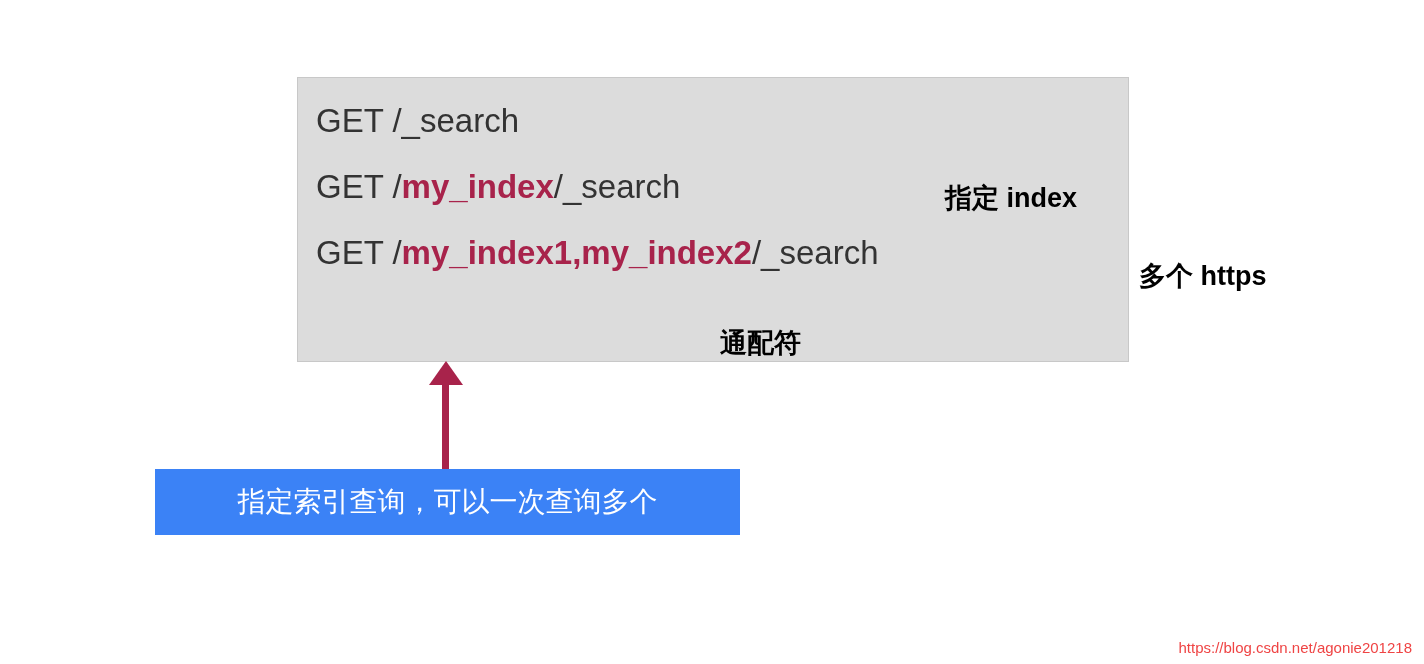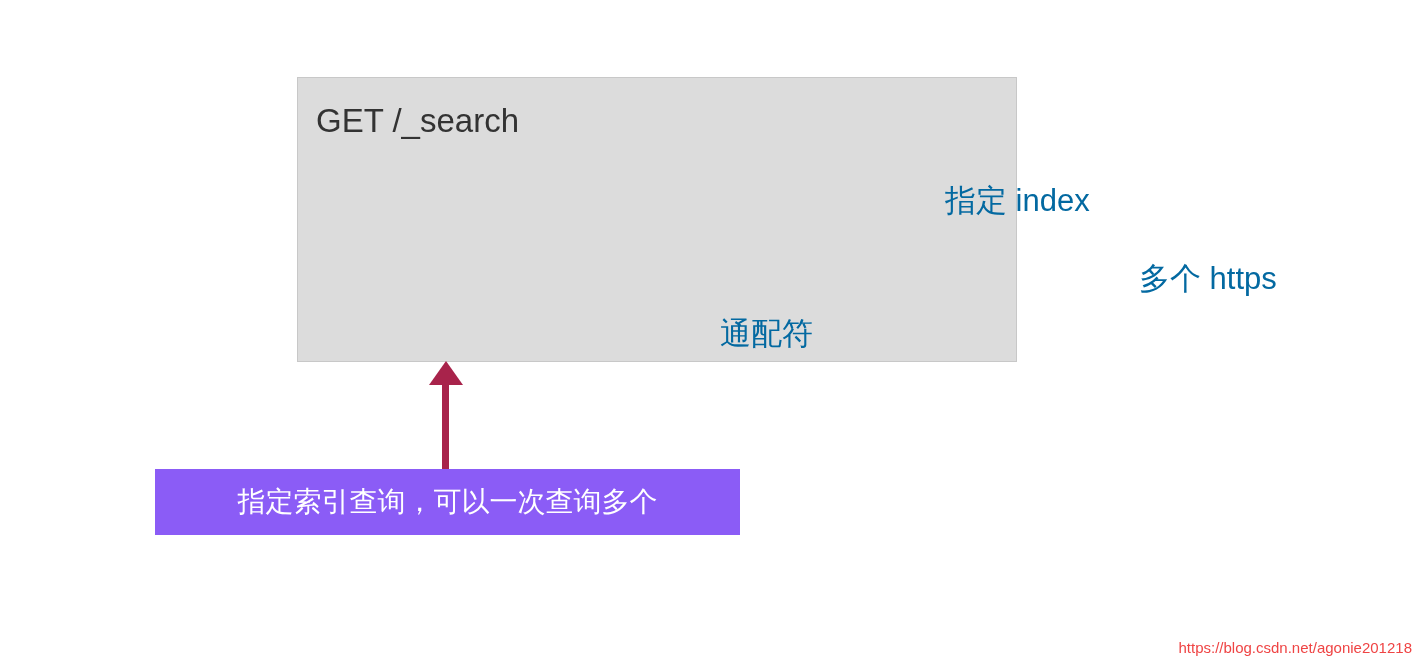--- a/index.html
+++ b/index.html
@@ -7,47 +7,47 @@
       width: 1424px;
       height: 664px;
       background: #ffffff;
       position: relative;
       font-family: "Segoe UI", Arial, sans-serif;
     }
     .code-block {
       position: absolute;
       left: 297px;
       top: 77px;
-      width: 720px;
+      width: 832px;
       height: 285px;
       background: #dcdcdc;
       padding: 10px 18px;
       border: 1px solid #c8c8c8;
     }
     .code-line {
       font-size: 33px;
       line-height: 66px;
       color: #333333;
       font-weight: 500;
       white-space: nowrap;
     }
     .highlight {
       color: #a8234b;
       font-weight: 600;
     }
     .annotation {
       position: absolute;
-      font-size: 31px;
-      color: #0369a1;
-      font-weight: 400;
+      font-size: 27px;
+      color: #000000;
+      font-weight: 700;
       font-family: "Microsoft YaHei", Arial, sans-serif;
     }
     .anno-1 { left: 945px; top: 180px; }
     .anno-2 { left: 1139px; top: 258px; }
-    .anno-3 { left: 720px; top: 313px; }
+    .anno-3 { left: 720px; top: 325px; }
     .arrow-container {
       position: absolute;
       left: 426px;
       top: 361px;
       width: 40px;
       height: 110px;
     }
     .arrow-line {
       position: absolute;
       left: 16px;
@@ -65,21 +65,21 @@
       border-left: 17px solid transparent;
       border-right: 17px solid transparent;
       border-bottom: 24px solid #a8234b;
     }
     .label-box {
       position: absolute;
       left: 155px;
       top: 469px;
       width: 585px;
       height: 66px;
-      background: #8b5cf6;
+      background: #3b82f6;
       color: #ffffff;
       font-size: 28px;
       display: flex;
       align-items: center;
       justify-content: center;
       font-family: "Microsoft YaHei", Arial, sans-serif;
     }
     .faded-text {
       position: absolute;
       left: 447px;
@@ -97,20 +97,26 @@
       font-family: Arial, sans-serif;
     }
   </style>
 </head>
 <body>
 
 <div class="code-block">
   <div class="code-line">
     <span>GET /</span><span>_search</span>
   </div>
+  <div class="code-line">
+    <span>GET /</span><span class="highlight">my_index</span><span>/_search</span>
+  </div>
+  <div class="code-line">
+    <span>GET /</span><span class="highlight">my_index1,my_index2</span><span>/_search</span>
+  </div>
 </div>
 
 <div class="annotation anno-1">指定 index</div>
 <div class="annotation anno-2">多个 https</div>
 <div class="annotation anno-3">通配符</div>
 
 <div class="arrow-container">
   <div class="arrow-head"></div>
   <div class="arrow-line"></div>
 </div>

